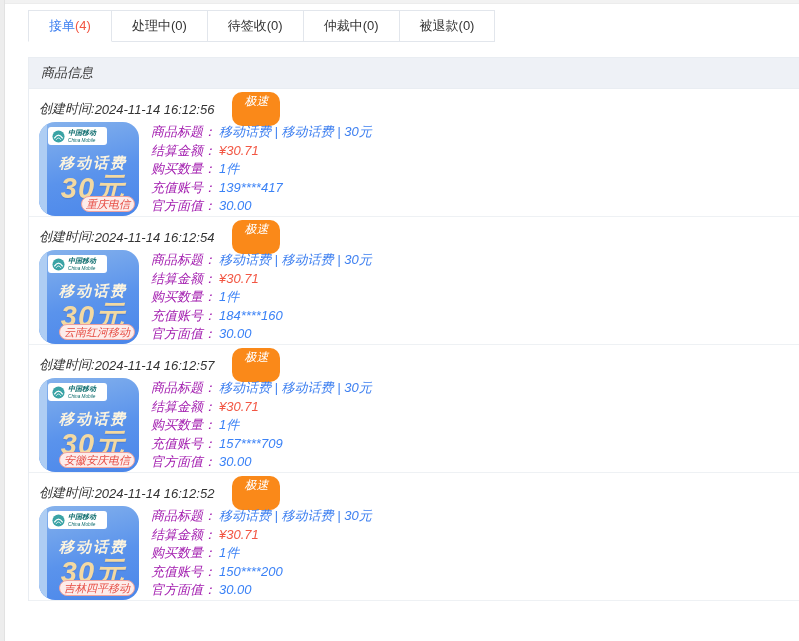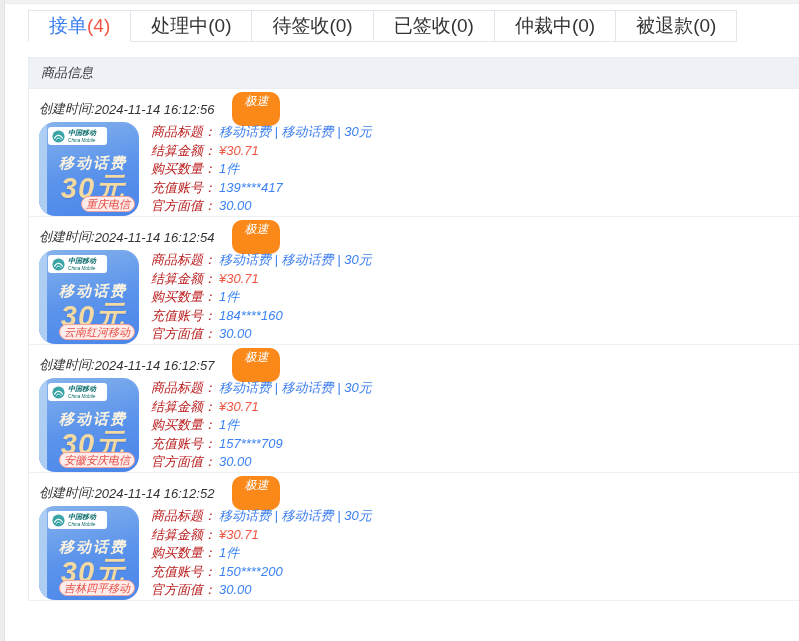--- a/index.html
+++ b/index.html
@@ -9,21 +9,21 @@
     font-family:"Liberation Sans","DejaVu Sans",sans-serif;
     font-size:13px;color:#333;position:relative;
   }
   .left-strip{position:absolute;left:0;top:0;width:5px;height:641px;background:#ededed;border-right:1px solid #e2e2e2;}
   .top-strip{position:absolute;left:5px;top:0;right:0;height:4px;background:#f2f2f2;border-bottom:1px solid #ececec;}
   .main{position:absolute;left:28px;top:10px;right:0;}
   
   .tabs{display:flex;}
   .tab{
     height:32px;line-height:30px;padding:0 20px;background:#fff;cursor:pointer;
-    border:1px solid #e2e6ec;border-left:none;font-size:19px;color:#333;white-space:nowrap;
+    border:1px solid #e2e6ec;border-left:none;font-size:13px;color:#333;white-space:nowrap;
   }
   .tab:first-child{border-left:1px solid #e2e6ec;}
   .tab.active{border-bottom-color:#fff;}
   .tab.active .tab-label{color:#3d7ff0;}
   .tab.active .tab-count{color:#f25643;}
   
   .panel{margin-top:15px;border-left:1px solid #e9edf2;border-top:1px solid #e9edf2;font-style:italic;}
   .panel-header{
     height:31px;line-height:30px;background:#eef1f6;padding-left:12px;
     color:#333;font-size:13px;border-bottom:1px solid #e9edf2;
@@ -59,40 +59,39 @@
     font-size:29px;font-weight:800;color:#f3d9a2;letter-spacing:1px;
     text-shadow:0 1px 1px rgba(60,90,160,.35);
   }
   .card-region{
     position:absolute;right:4px;bottom:4px;background:#fdecea;border:1px solid #f0a29c;
     color:#e64c43;font-size:11px;line-height:14px;padding:0 4px;border-radius:8px;white-space:nowrap;
   }
   
   .details{margin-left:12px;padding-top:1px;}
   .details .row{line-height:18.5px;font-size:13px;display:flex;}
-  .lbl{width:68px;flex:none;color:#b91c1c;}
+  .lbl{width:68px;flex:none;color:#a21caf;}
   .val{color:#3b82f6;}
   .link{color:#3d7ff0;cursor:pointer;}
   .price{color:#f25643;}
 </style>
 </head>
 <body>
 
 <div class="left-strip"></div>
 <div class="top-strip"></div>
 
 <div class="main">
   <div class="tabs" id="tabs">
   <div class="tab active"><span class="tab-label">接单</span><span class="tab-count">(4)</span></div>
 
   <div class="tab"><span class="tab-label">处理中</span><span class="tab-count">(0)</span></div>
 
   <div class="tab"><span class="tab-label">待签收</span><span class="tab-count">(0)</span></div>
 
-  <div class="tab"><span class="tab-label">已签收</span><span class="tab-count">(0)</span></div>
 
   <div class="tab"><span class="tab-label">仲裁中</span><span class="tab-count">(0)</span></div>
 
 
   <div class="tab"><span class="tab-label">被退款</span><span class="tab-count">(0)</span></div>
 </div>
   <div class="panel">
     <div class="panel-header">
       <span>商品信息</span>
     </div>

